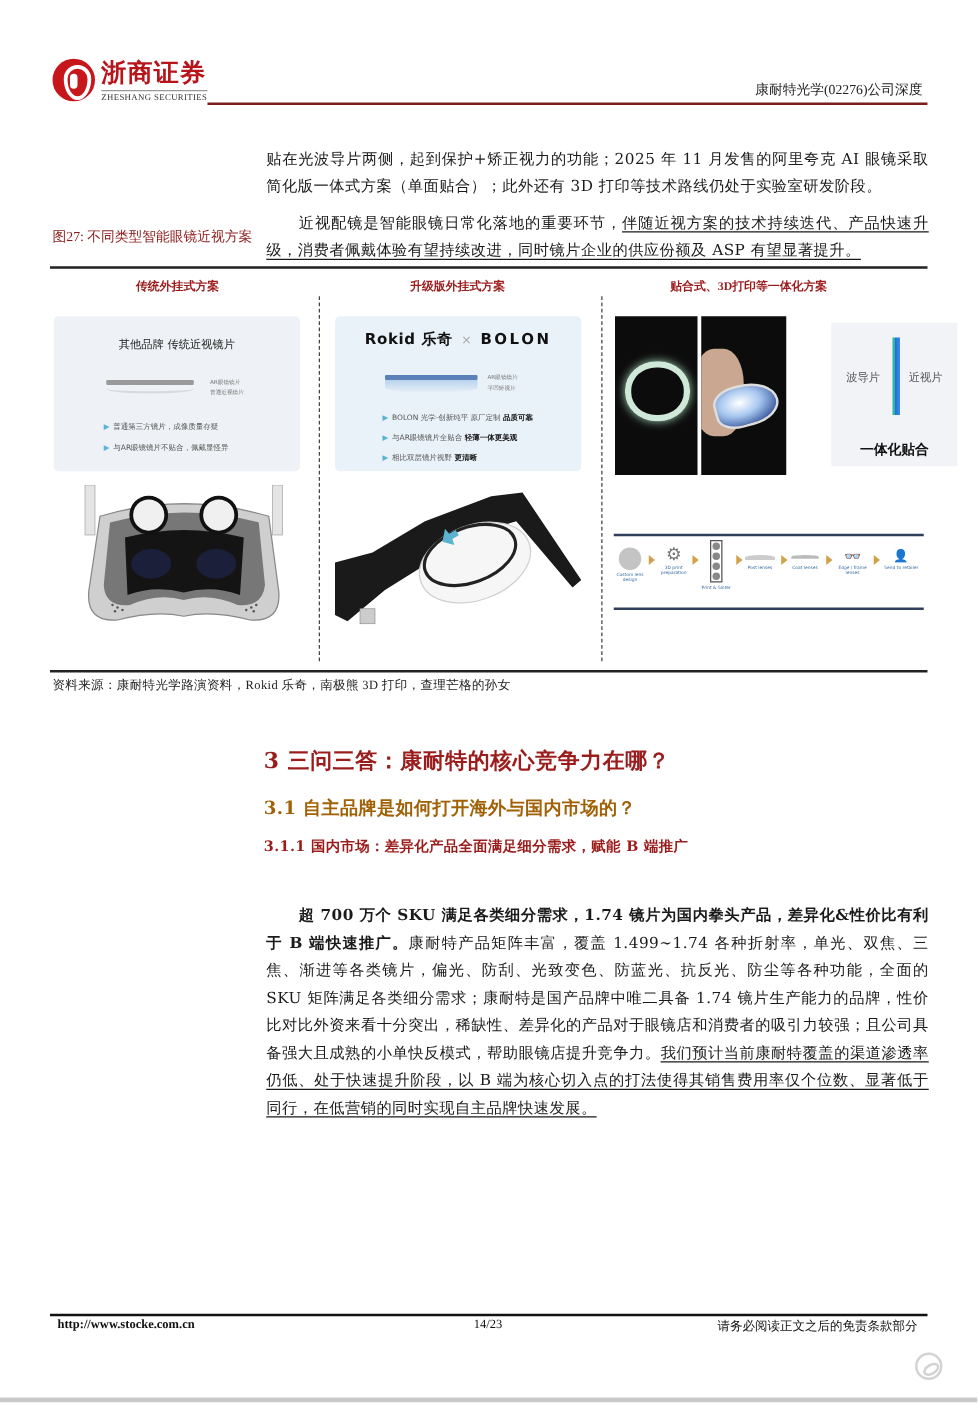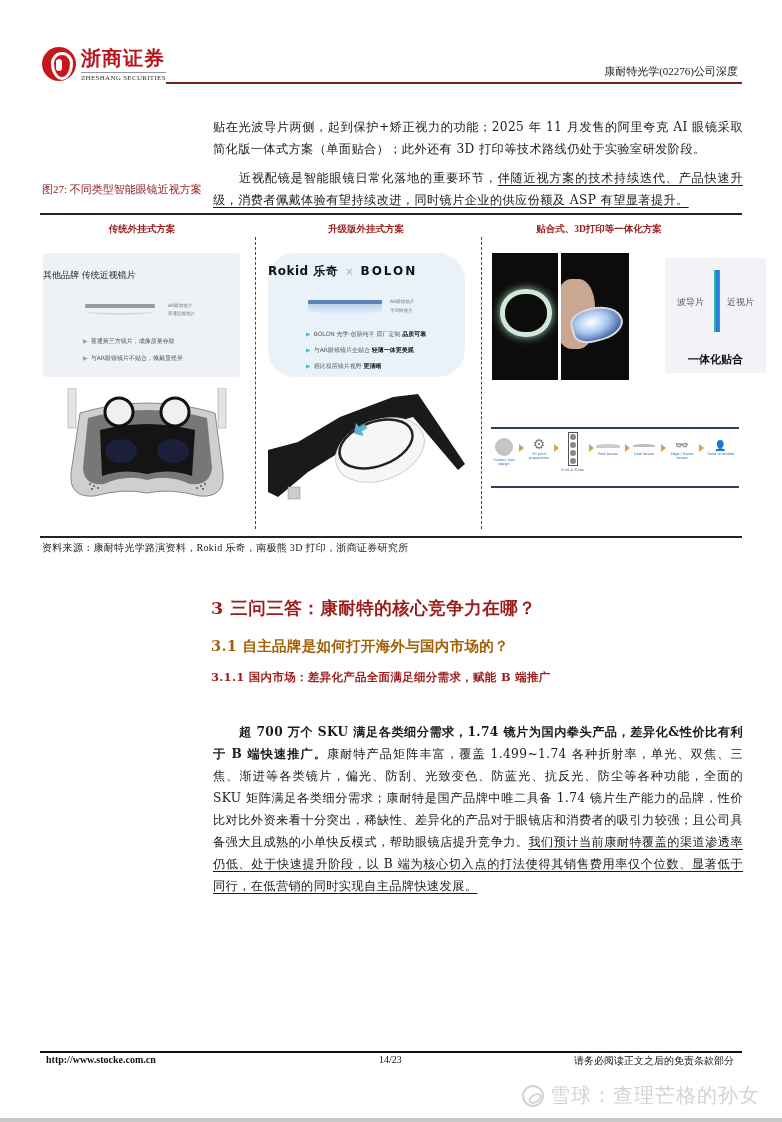--- a/index.html
+++ b/index.html
@@ -25,22 +25,22 @@
   .bold { font-weight: bold; }
 
   
   .fig-title { position: absolute; left: 42px; top: 182px; font-size: 11px; color: #8b1a1a; font-family: "Liberation Serif", serif; }
   .fig-rule-top { position: absolute; left: 40px; width: 702px; top: 213px; height: 1.5px; background: #222; }
   .fig-rule-bottom { position: absolute; left: 40px; width: 702px; top: 536px; height: 1.5px; background: #222; }
   .col-head { position: absolute; top: 223px; font-family: "DejaVu Sans", "Liberation Sans", sans-serif; font-weight: bold; font-size: 9.5px; color: #9b1c1c; text-align: center; }
   .divider { position: absolute; top: 237px; height: 292px; width: 0; border-left: 1.5px dashed #444; }
 
   .card { position: absolute; background: #eef1f5; border-radius: 4px; }
-  .card-blue { background: #eaf2f9; border-radius: 27px; }
-  .card-title { position: absolute; width: 100%; text-align: left; font-family: "DejaVu Sans", sans-serif; font-size: 9px; color: #222; }
+  .card-blue { background: #eaf2f9; }
+  .card-title { position: absolute; width: 100%; text-align: center; font-family: "DejaVu Sans", sans-serif; font-size: 9px; color: #222; }
   .card-title-brand { font-family: "DejaVu Sans", sans-serif; font-weight: bold; font-size: 12px; color: #111; letter-spacing: 0.5px; }
   .lens-bar { position: absolute; height: 4px; background: #9a9a9a; border-radius: 1px; }
   .lens-curve { position: absolute; height: 8px; border-bottom: 2px solid #d6d9dd; border-radius: 0 0 50% 50%; }
   .lens-label { position: absolute; font-family: "DejaVu Sans", sans-serif; font-size: 4.5px; color: #777; }
   .bullet { position: absolute; font-family: "DejaVu Sans", sans-serif; font-size: 6px; color: #555; white-space: nowrap; }
   .bullet .tri { color: #5bb2d6; margin-right: 3px; }
   .bullet b { color: #111; }
 
   .photo { position: absolute; background: #0c0c0c; overflow: hidden; }
   .glow-ring { position: absolute; border-radius: 48%; border: 5px solid #cfe8d8; box-shadow: 0 0 8px #9fd0b4; }
@@ -215,30 +215,29 @@
   </div>
   <div class="proc-arrow" style="left:212px;top:24px;"></div>
   <div class="proc-node" style="left:220px;top:20px;width:28px;">
     <div style="font-size:10px;color:#bbb;line-height:12px;">👤</div>
     <span>Send to retailer</span>
   </div>
   <div class="proc-rule" style="top:66px;"></div>
 </div>
 
 <div class="fig-rule-bottom"></div>
-<div class="source">资料来源：康耐特光学路演资料，Rokid 乐奇，南极熊 3D 打印，浙商证券研究所</div>
+<div class="source">资料来源：康耐特光学路演资料，Rokid 乐奇，南极熊 3D 打印，查理芒格的孙女</div>
 
 <div class="h1">3 三问三答：康耐特的核心竞争力在哪？</div>
 <div class="h2">3.1 自主品牌是如何打开海外与国内市场的？</div>
 <div class="h3">3.1.1 国内市场：差异化产品全面满足细分需求，赋能 B 端推广</div>
 
 <p class="para indent" style="top:697px;"><span class="bold">超 700 万个 SKU 满足各类细分需求，1.74 镜片为国内拳头产品，差异化&amp;性价比有利于 B 端快速推广。</span><span>康耐特产品矩阵丰富，覆盖 1.499~1.74 各种折射率，单光、双焦、三焦、渐进等各类镜片，偏光、防刮、光致变色、防蓝光、抗反光、防尘等各种功能，全面的 SKU 矩阵满足各类细分需求；康耐特是国产品牌中唯二具备 1.74 镜片生产能力的品牌，性价比对比外资来看十分突出，稀缺性、差异化的产品对于眼镜店和消费者的吸引力较强；且公司具备强大且成熟的小单快反模式，帮助眼镜店提升竞争力。</span><span class="ul">我们预计当前康耐特覆盖的渠道渗透率仍低、处于快速提升阶段，以 B 端为核心切入点的打法使得其销售费用率仅个位数、显著低于同行，在低营销的同时实现自主品牌快速发展。</span></p>
 
 <div class="footer-rule"></div>
 <a class="footer" style="left:46px;text-decoration:none;color:#111;font-weight:bold;">http://www.stocke.com.cn</a>
 <span class="footer" style="left:379px;">14/23</span>
 <span class="footer" style="right:48px;">请务必阅读正文之后的免责条款部分</span>
 
 <div class="watermark">
   <span class="wm-icon"></span>
-  <span>雪球：查理芒格的孙女</span>
 </div>
 <div class="bottom-bar"></div>
 
 </body></html>

